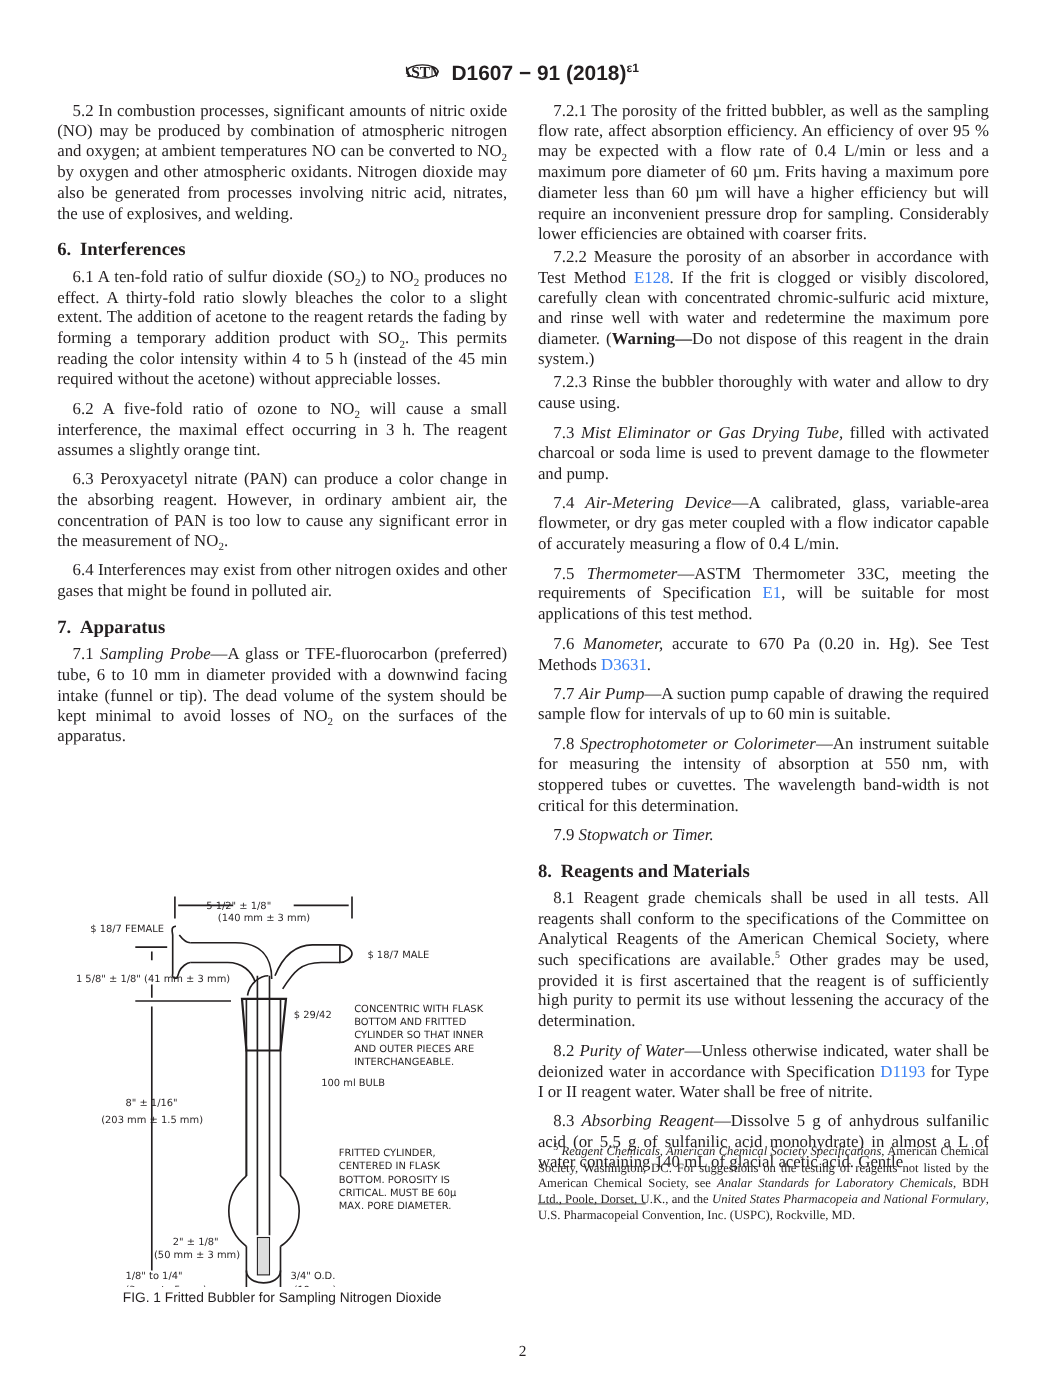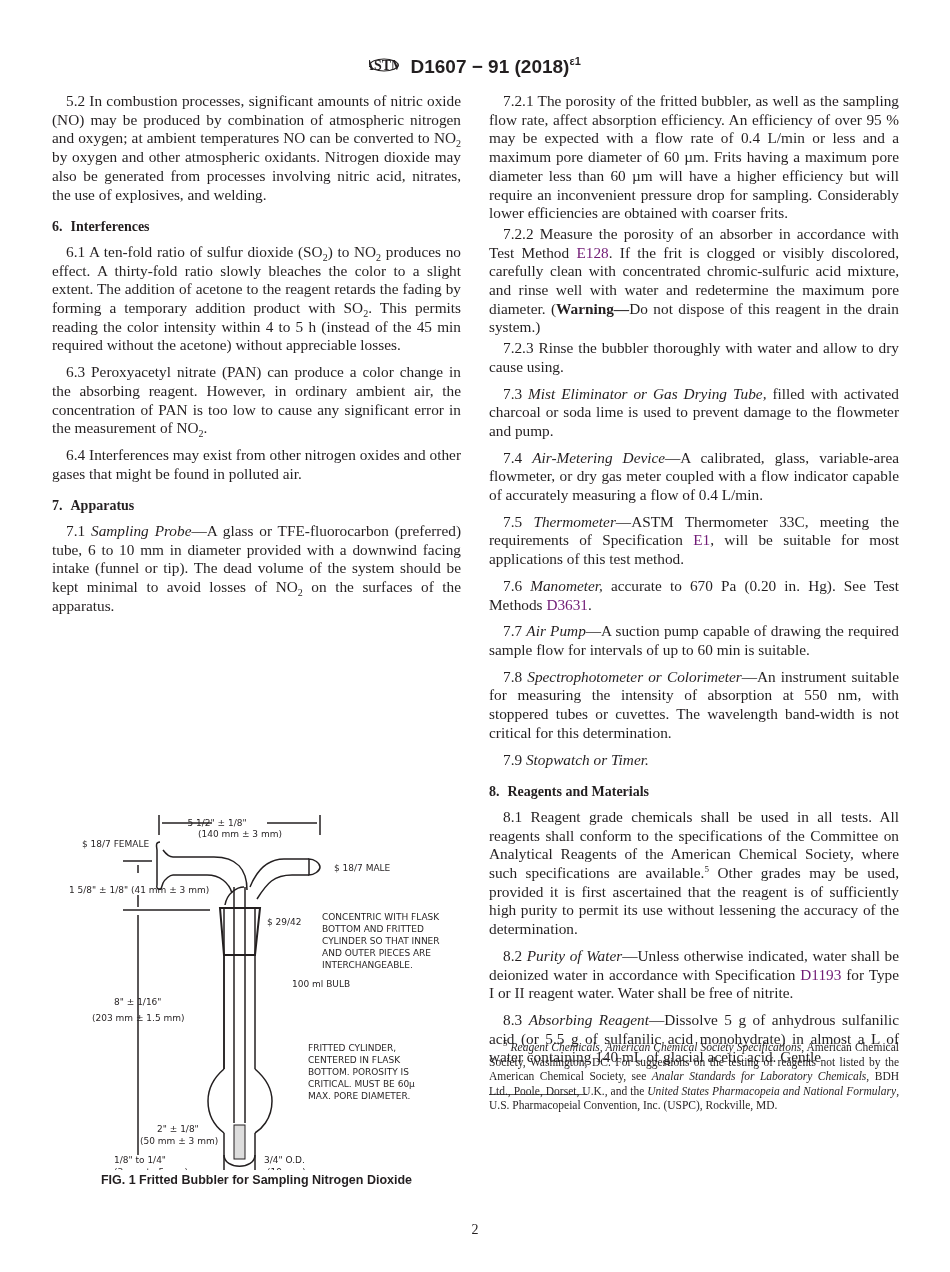--- a/index.html
+++ b/index.html
@@ -7,29 +7,29 @@
          font-family:"Liberation Serif","DejaVu Serif",serif; color:#231f20; }
   .header { position:absolute; top:52px; left:0; width:950px; text-align:center;
             font-family:"Liberation Sans","DejaVu Sans",sans-serif; font-weight:bold; font-size:19px; }
   .header .logo { display:inline-block; vertical-align:middle; margin-right:6px; }
   .header sup { font-size:11px; }
   .col { position:absolute; top:92px; font-size:15.3px; line-height:18.7px; text-align:justify; }
   .col.left { left:52px; width:409px; }
   .col.right { left:489px; width:410px; }
   p { margin:0 0 8px 0; text-indent:14px; }
   p.tight { margin-bottom:2px; }
-  h2 { font-size:14px; font-weight:bold; margin:14px 0 6px 0; }
+  h2 { font-size:17px; font-weight:bold; margin:14px 0 6px 0; }
   h2 .num { margin-right:8px; }
-  .link { color:#701a75; }
+  .link { color:#3b82f6; }
   sub { font-size:10px; line-height:0; }
   sup { font-size:9px; line-height:0; }
   .fig { position:absolute; left:52px; top:775px; width:409px; height:420px; }
   .fig svg { position:absolute; left:0; top:0; }
   .fig-caption { position:absolute; left:0; top:398px; width:409px; text-align:center;
-                 font-family:"Liberation Sans","DejaVu Sans",sans-serif; font-weight:bold; font-size:12.5px; }
+                 font-family:"Liberation Sans","DejaVu Sans",sans-serif; font-weight:normal; font-size:12.5px; }
   .ft-rule { position:absolute; left:489px; top:1094px; width:98px; border-top:1px solid #555; }
   .footnote { position:absolute; left:489px; top:1040px; width:410px; font-size:11.5px; line-height:14.6px;
               text-align:justify; text-indent:14px; }
   .pagenum { position:absolute; top:1222px; left:0; width:950px; text-align:center; font-size:14px; }
   .svgtext { font-family:"DejaVu Sans","Liberation Sans",sans-serif; font-size:9px; fill:#231f20; }
 </style>
 </head>
 <body>
 
 <div class="header">
@@ -42,20 +42,21 @@
   <span>D1607 − 91 (2018)</span><sup>ε1</sup>
 </div>
 
 <div class="col left">
   <p><span>5.2 In combustion processes, significant amounts of nitric oxide (NO) may be produced by combination of atmospheric nitrogen and oxygen; at ambient temperatures NO can be converted to NO</span><sub>2</sub><span> by oxygen and other atmospheric oxidants. Nitrogen dioxide may also be generated from processes involving nitric acid, nitrates, the use of explosives, and welding.</span></p>
 
   <h2><span class="num">6.</span><span>Interferences</span></h2>
 
   <p><span>6.1  A ten-fold ratio of sulfur dioxide (SO</span><sub>2</sub><span>) to NO</span><sub>2</sub><span> produces no effect. A thirty-fold ratio slowly bleaches the color to a slight extent. The addition of acetone to the reagent retards the fading by forming a temporary addition product with SO</span><sub>2</sub><span>. This permits reading the color intensity within 4 to 5 h (instead of the 45 min required without the acetone) without appreciable losses.</span></p>
 
+  <p><span>6.2 A five-fold ratio of ozone to NO</span><sub>2</sub><span> will cause a small interference, the maximal effect occurring in 3 h. The reagent assumes a slightly orange tint.</span></p>
 
   <p><span>6.3 Peroxyacetyl nitrate (PAN) can produce a color change in the absorbing reagent. However, in ordinary ambient air, the concentration of PAN is too low to cause any significant error in the measurement of NO</span><sub>2</sub><span>.</span></p>
 
   <p>6.4 Interferences may exist from other nitrogen oxides and other gases that might be found in polluted air.</p>
 
   <h2><span class="num">7.</span><span>Apparatus</span></h2>
 
   <p><span>7.1 </span><i>Sampling Probe</i><span>—A glass or TFE-fluorocarbon (preferred) tube, 6 to 10 mm in diameter provided with a downwind facing intake (funnel or tip). The dead volume of the system should be kept minimal to avoid losses of NO</span><sub>2</sub><span> on the surfaces of the apparatus.</span></p>
 
 </div>

